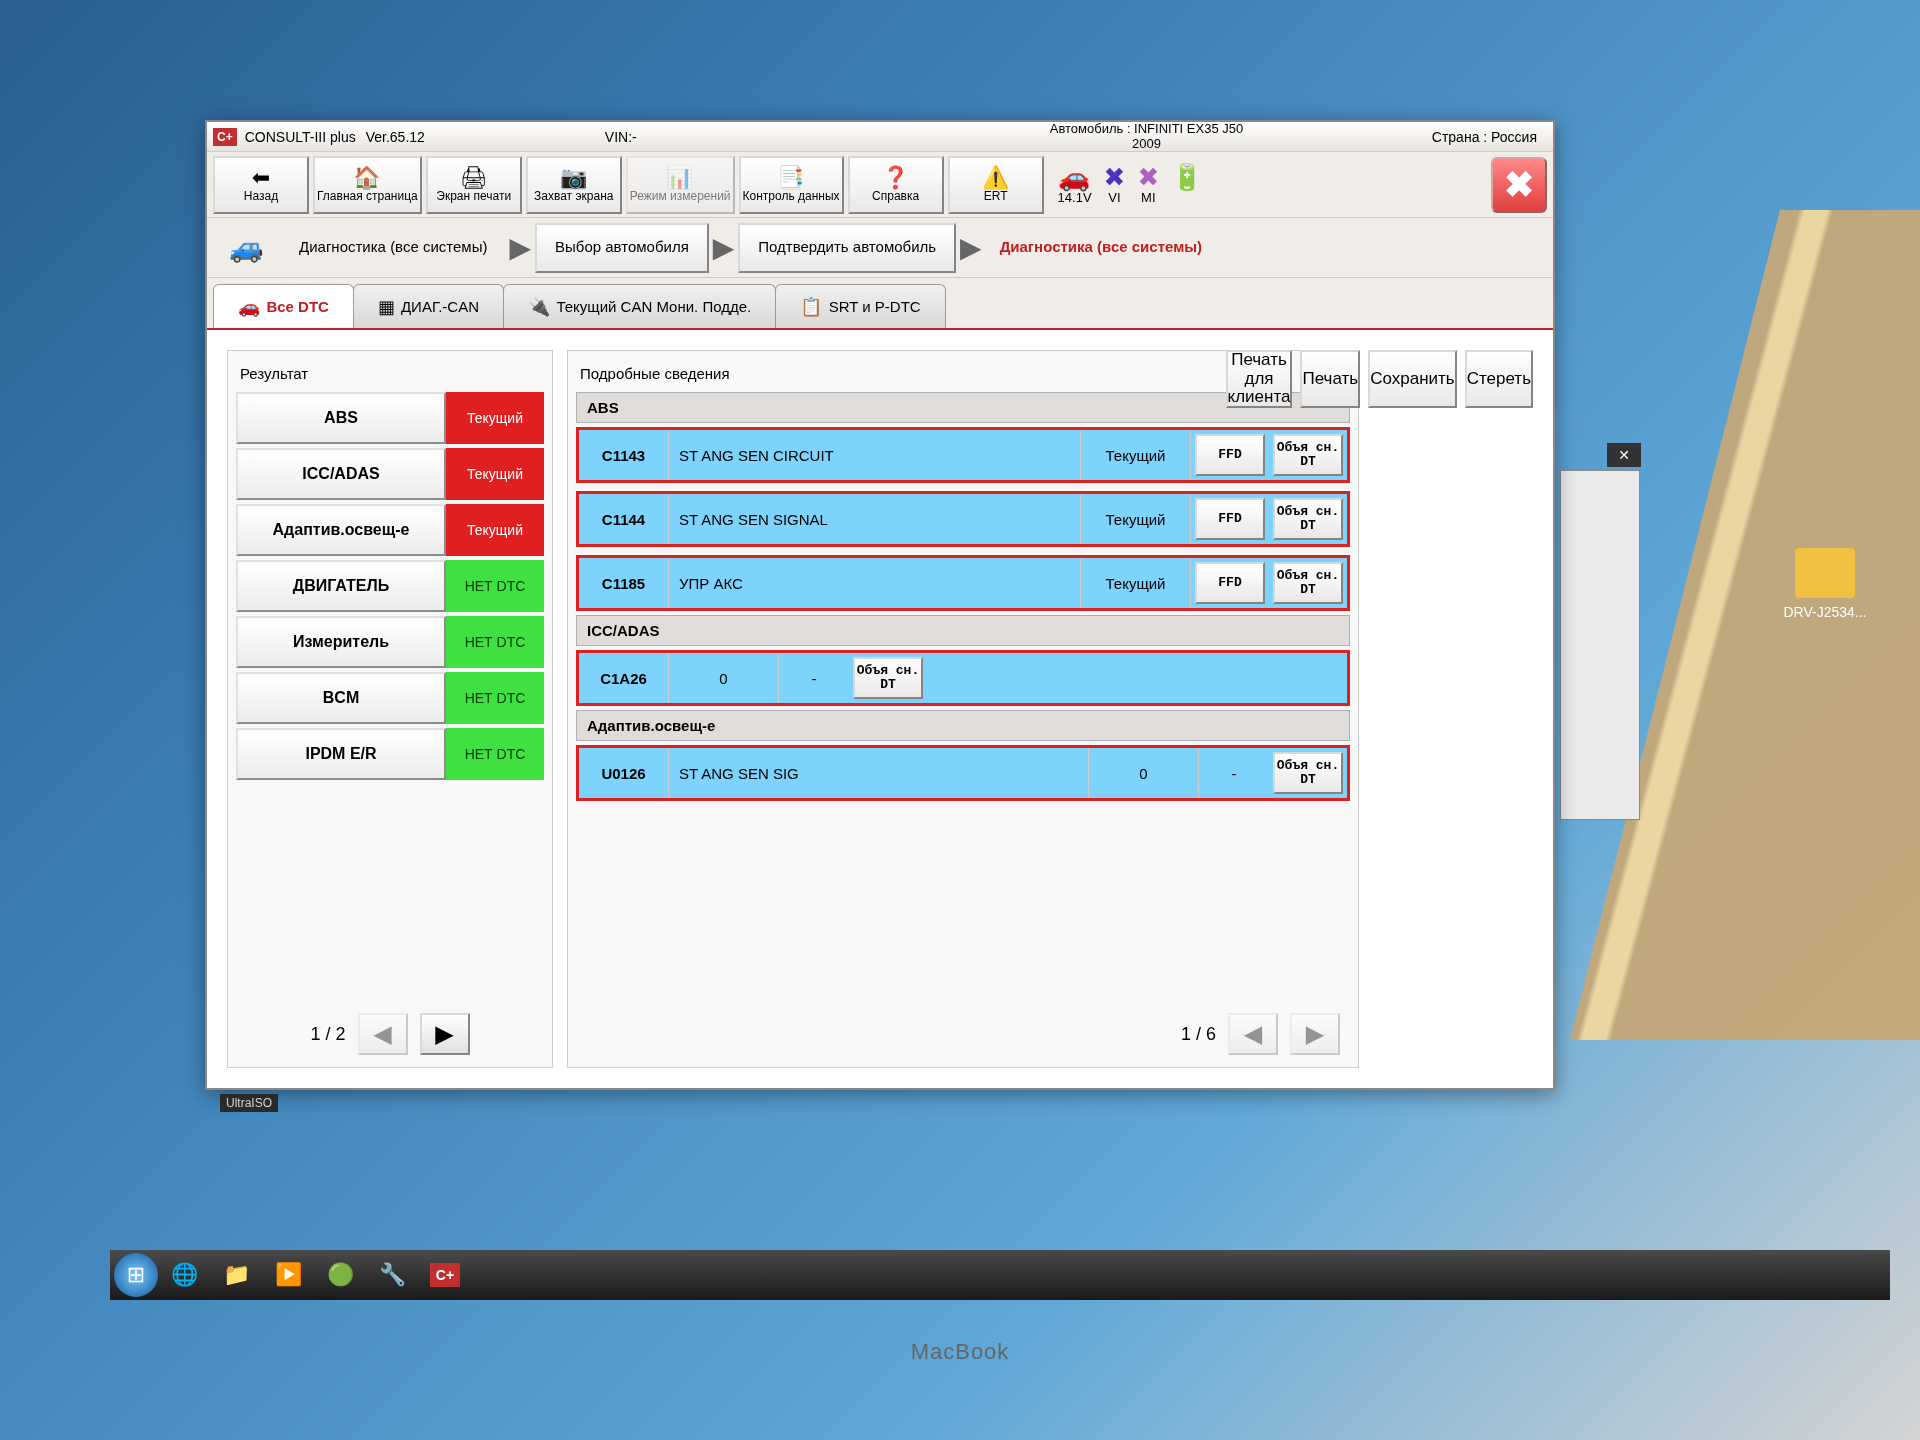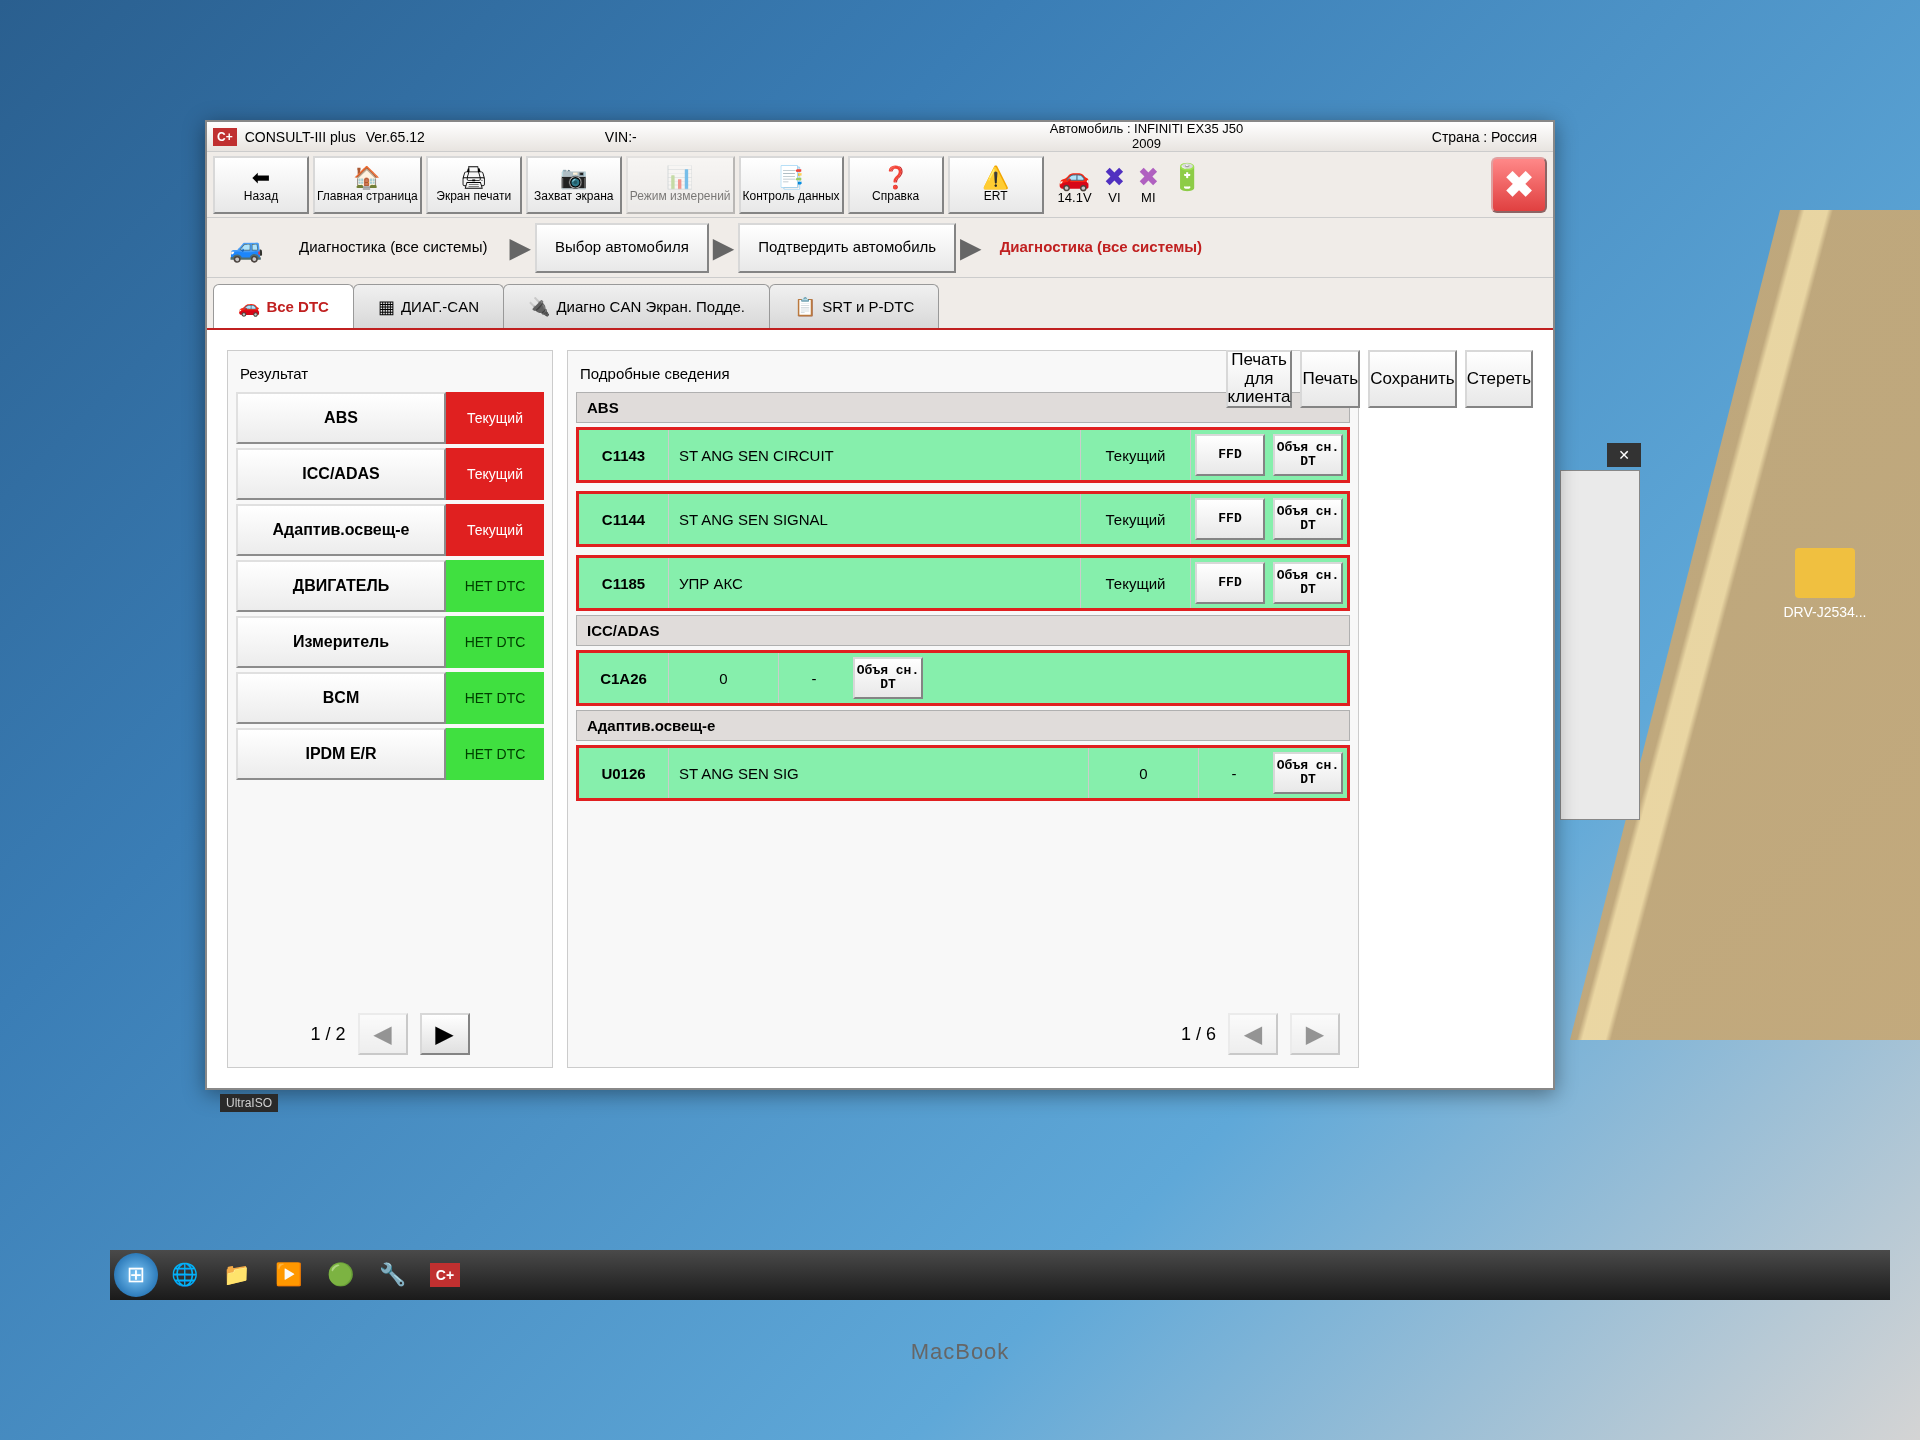--- a/index.html
+++ b/index.html
@@ -208,21 +208,21 @@
     .group-header {
       background: #e0dcda;
       border: 1px solid #b0b0b0;
       padding: 6px 10px;
       font-size: 15px;
       font-weight: bold;
     }
     .dtc-row {
       display: flex;
       border: 3px solid #e02020;
-      background: #86efac;
+      background: #7dd3fc;
       height: 56px;
       margin: 4px 0;
       align-items: stretch;
     }
     .dtc-cell { display: flex; align-items: center; padding: 0 10px; font-size: 15px; border-right: 1px solid #ccc; }
     .dtc-code { width: 90px; font-weight: bold; justify-content: center; }
     .dtc-desc { flex: 1; }
     .dtc-status { width: 110px; justify-content: center; }
     .dtc-btn {
       width: 70px;
@@ -419,21 +419,21 @@
     <div class="tab active">
         <span class="tab-ico">🚗</span>
         <span>Все DTC</span>
       </div>
     <div class="tab">
         <span class="tab-ico">▦</span>
         <span>ДИАГ.-CAN</span>
       </div>
     <div class="tab">
         <span class="tab-ico">🔌</span>
-        <span>Диагно CAN Экран. Подде.</span>
+        <span>Текущий CAN Мони. Подде.</span>
       </div>
     <div class="tab">
         <span class="tab-ico">📋</span>
         <span>SRT и P-DTC</span>
       </div>
   </div>
 
   <div class="content">
 
     <div class="left-panel">

